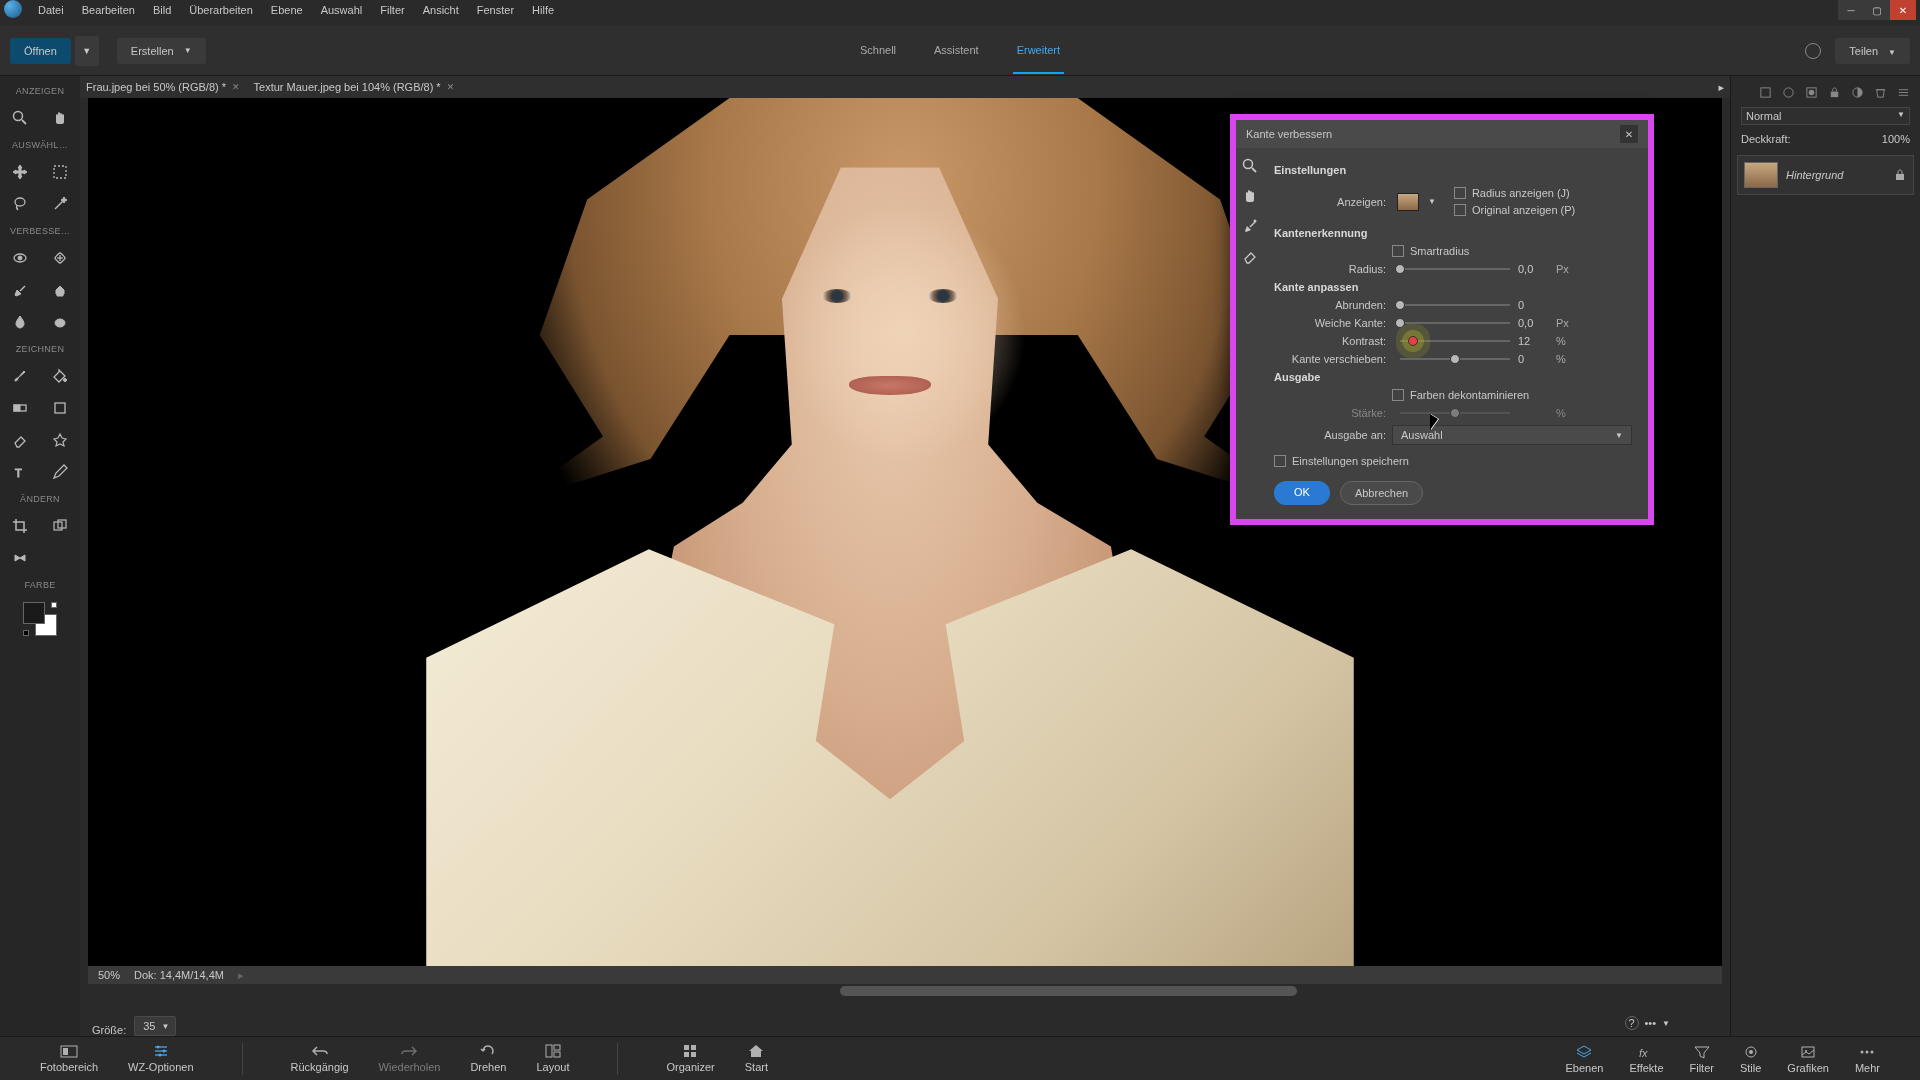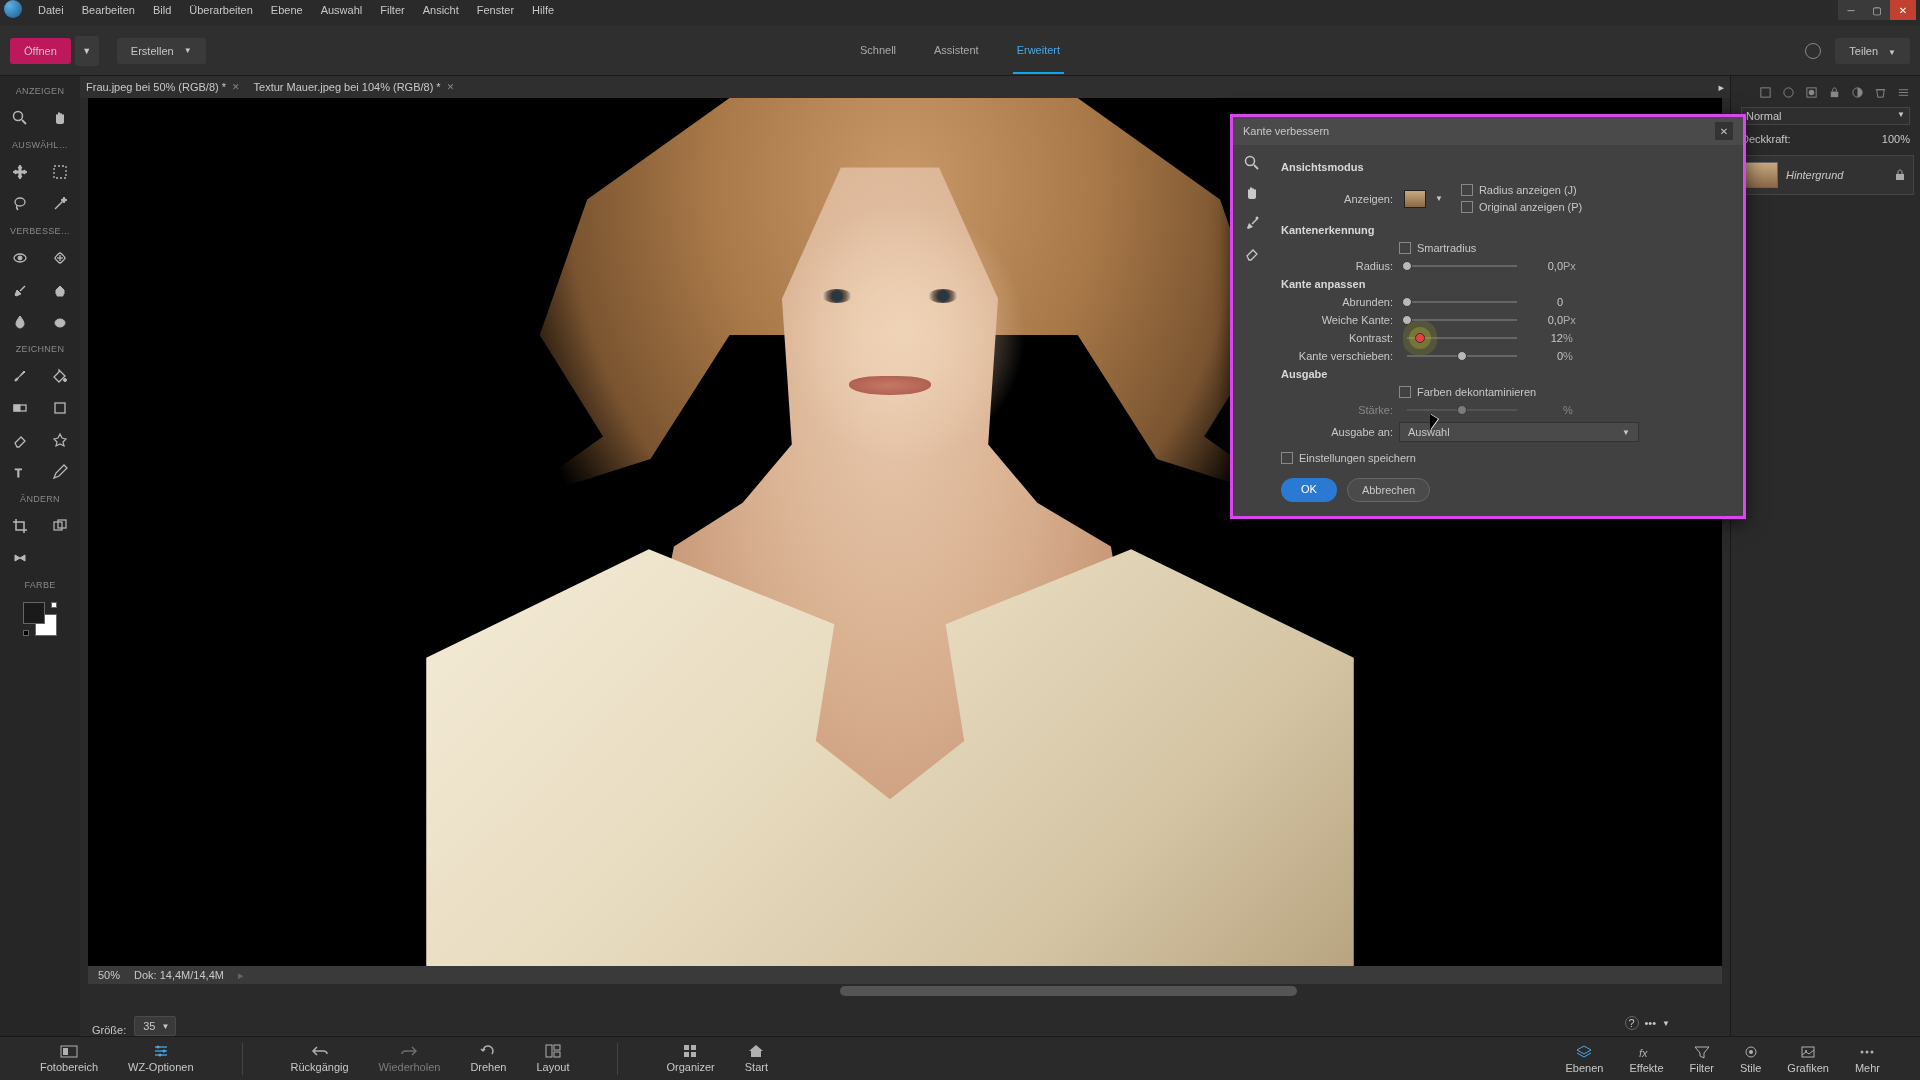--- a/index.html
+++ b/index.html
@@ -5,21 +5,21 @@
 *{margin:0;padding:0;box-sizing:border-box;font-family:'Segoe UI',Tahoma,sans-serif;font-size:11px;color:#c8c8c8;user-select:none}
 body{background:#1a1a1a;width:1920px;height:1080px;overflow:hidden;position:relative}
 .titlebar{height:26px;background:#2a2a2a;display:flex;align-items:flex-start;padding:0 4px}
 .app-icon{width:18px;height:18px;border-radius:50%;background:radial-gradient(circle at 30% 30%,#5ab0e8,#1a5a8a);margin-right:8px}
 .menu{display:flex;gap:2px}
 .menu span{padding:4px 8px;cursor:pointer}
 .win-controls{margin-left:auto;display:flex;gap:0}
 .win-controls div{width:26px;height:20px;display:flex;align-items:center;justify-content:center;font-size:10px}
 .win-min{background:#3a3a3a}.win-max{background:#3a3a3a}.win-close{background:#c14030;color:#fff}
 .toolbar{height:50px;background:#2f2f2f;display:flex;align-items:center;padding:0 10px;border-bottom:1px solid #1a1a1a}
-.btn-open{background:#be185d;padding:7px 14px;border-radius:3px;margin-right:4px;cursor:pointer}
+.btn-open{background:#0c4a6e;padding:7px 14px;border-radius:3px;margin-right:4px;cursor:pointer}
 .btn-drop{width:24px;height:30px;display:flex;align-items:center;justify-content:center;background:#3a3a3a;border-radius:3px;cursor:pointer;font-size:9px}
 .btn-create{background:#3a3a3a;padding:7px 14px;border-radius:3px;margin-left:18px;cursor:pointer;display:flex;align-items:center;gap:10px}
 .mode-tabs{position:absolute;left:50%;transform:translateX(-50%);display:flex;gap:30px}
 .mode-tabs span{padding:16px 4px;cursor:pointer;color:#aaa}
 .mode-tabs .active{color:#4aa8e8;border-bottom:2px solid #0ea5e9}
 .toolbar-right{margin-left:auto;display:flex;align-items:center;gap:14px}
 .share-btn{background:#3a3a3a;padding:7px 14px;border-radius:3px;cursor:pointer;display:flex;align-items:flex-end;gap:10px}
 .moon-icon{width:16px;height:16px;border-radius:50%;border:1.5px solid #888;position:relative}
 .main{display:flex;height:calc(100% - 26px - 50px - 44px)}
 .left-tools{width:80px;background:#262626;display:flex;flex-direction:column;padding-top:4px}
@@ -54,34 +54,34 @@
 .opt-select{background:#3a3a3a;border:1px solid #4a4a4a;padding:3px 20px 3px 8px;border-radius:2px;color:#c8c8c8;position:relative}
 .opt-caret{position:absolute;right:6px;top:50%;transform:translateY(-50%);font-size:8px}
 .right-panel{width:190px;background:#2a2a2a;border-left:1px solid #1a1a1a;padding:6px}
 .panel-row{display:flex;align-items:center;gap:6px;padding:4px;font-size:10px;color:#aaa}
 .blend-select{flex:1;background:#2f2f2f;border:1px solid #444;padding:2px 4px;position:relative}
 .layer-item{display:flex;align-items:center;gap:8px;padding:6px;background:#323232;border:1px solid #444;margin-top:6px}
 .layer-thumb{width:34px;height:26px;background:linear-gradient(#c8a880,#8a6848);border:1px solid #666}
 .layer-lock{margin-left:auto;width:14px;height:14px}
 .panel-icons{display:flex;gap:6px;padding:4px;color:#888}
 .panel-icons svg{width:13px;height:13px;fill:#888}
-.dialog{position:absolute;left:1230px;top:114px;width:516px;background:#414141;border:3px solid #d946ef;box-shadow:0 4px 18px rgba(0,0,0,0.6)}
+.dialog{position:absolute;left:1230px;top:114px;width:424px;background:#414141;border:6px solid #d946ef;box-shadow:0 4px 18px rgba(0,0,0,0.6)}
 .dlg-title{background:#4a4a4a;padding:5px 10px;display:flex;align-items:center;font-size:11px;color:#d8d8d8}
 .dlg-close{margin-left:auto;width:18px;height:18px;background:#333;display:flex;align-items:center;justify-content:center;cursor:pointer;font-size:10px}
 .dlg-body{display:flex}
 .dlg-tools{width:38px;background:#414141;padding:10px 0;display:flex;flex-direction:column;align-items:center;gap:14px}
 .dlg-tools svg{width:16px;height:16px;fill:#c8c8c8;cursor:pointer}
 .dlg-content{flex:1;padding:10px 16px 14px 10px}
 .sect{font-weight:600;font-size:11px;color:#d8d8d8;margin:6px 0}
 .row{display:flex;align-items:center;margin:6px 0;font-size:11px;color:#c0c0c0}
 .lbl{text-align:right;width:118px;padding-right:6px}
 .slider{width:110px;height:2px;background:#666;position:relative;margin:0 8px}
 .thumb{position:absolute;width:10px;height:10px;border-radius:50%;background:#b8b8b8;border:1px solid #333;top:-4px;transform:translateX(-50%)}
 .thumb.focus{background:#e84040;box-shadow:0 0 0 6px rgba(180,180,40,0.35),0 0 0 12px rgba(180,180,40,0.18)}
-.val{width:38px;text-align:right}
+.val{width:38px;text-align:left}
 .unit{width:20px;color:#aaa}
 .chk{width:12px;height:12px;border:1px solid #888;margin-right:6px;flex-shrink:0}
 .chk-row{display:flex;align-items:center;margin:5px 0;font-size:11px}
 .thumb-preview{width:22px;height:18px;background:linear-gradient(#c8a880,#8a6848);border:1px solid #222;margin:0 5px}
 .sel-caret{font-size:8px;margin-left:4px}
 .sel-output{width:240px;background:#4a4a4a;border:1px solid #333;padding:3px 8px;display:flex;align-items:center;justify-content:space-between}
 .dlg-btns{display:flex;gap:10px;margin-top:14px}
 .btn-ok{background:#2a7ad4;color:#fff;padding:5px 20px;border-radius:12px;cursor:pointer;font-size:11px}
 .btn-cancel{background:#4a4a4a;border:1px solid #666;padding:5px 14px;border-radius:12px;cursor:pointer;font-size:11px}
 .cursor-arrow{position:absolute;left:1430px;top:414px;width:0;height:0;pointer-events:none;z-index:999}
@@ -415,21 +415,21 @@
       <svg viewBox="0 0 16 16">
           <path d="M3 13l2-5 4 4-5 2z"></path>
           <line x1="8" y1="9" x2="13" y2="4" stroke="#c8c8c8" stroke-width="1.5"></line>
           <circle cx="13" cy="3" r="1.5"></circle>
         </svg>
       <svg viewBox="0 0 16 16">
           <path d="M3 11l6-6 4 4-6 6H5z" fill="none" stroke="#c8c8c8" stroke-width="1.3"></path>
         </svg>
     </div>
     <div class="dlg-content">
-      <div class="sect">Ansichtsmodus</div>
+      <div class="sect">Einstellungen</div>
       <div class="row">
         <div class="lbl">Anzeigen:</div>
         <div class="thumb-preview"></div>
         <span class="sel-caret">▼</span>
         <div style="margin-left:18px">
           <div class="chk-row">
               <div class="chk"></div>
               <span>Radius anzeigen (J)</span>
             </div>
           <div class="chk-row">

